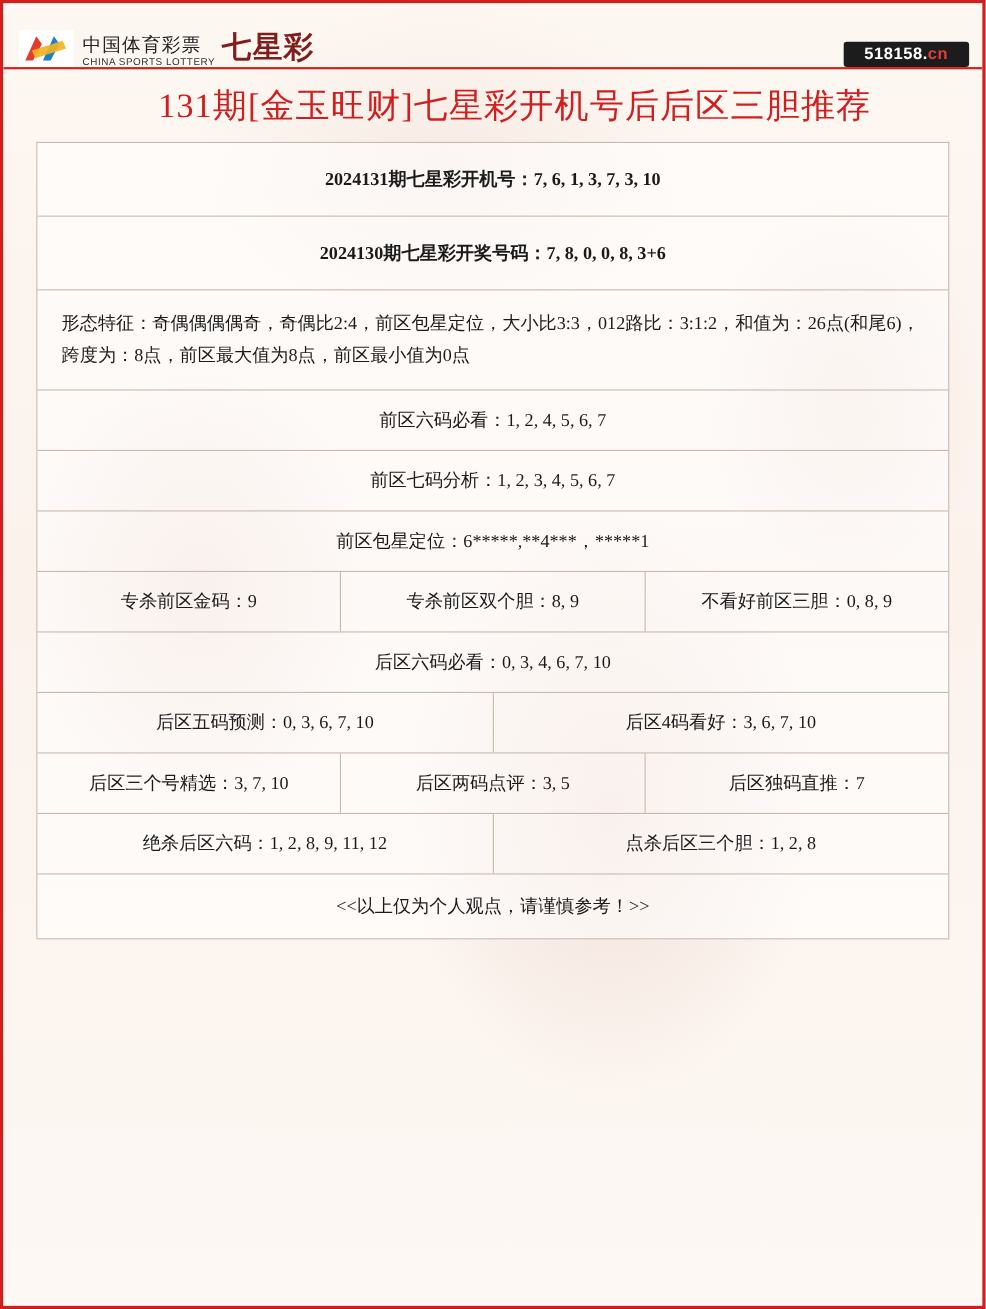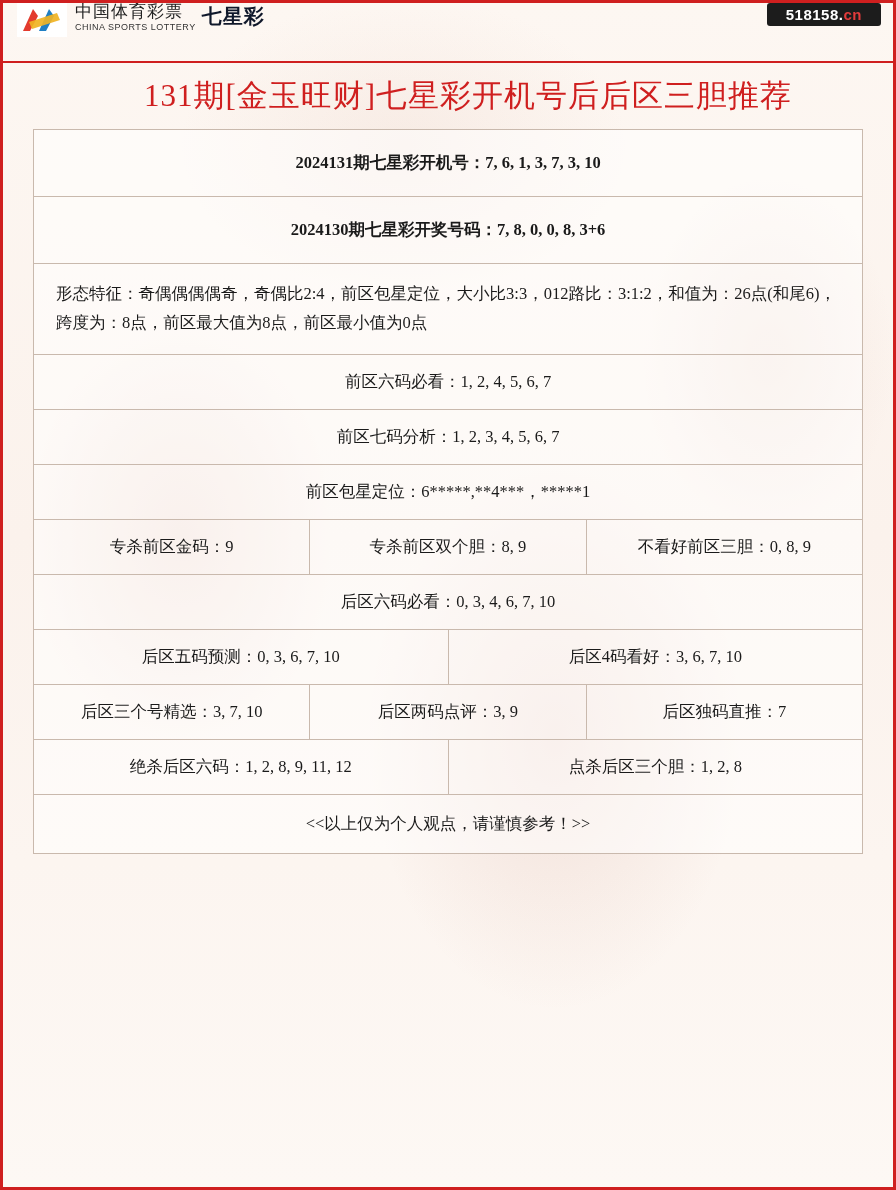--- a/index.html
+++ b/index.html
@@ -37,21 +37,21 @@
   }
   .content {
     position: relative;
     z-index: 2;
   }
 
   
   .header {
     height: 58px;
     display: flex;
-    align-items: flex-start;
+    align-items: flex-end;
     padding: 0 12px 0 14px;
     box-sizing: border-box;
   }
   .logo-mark {
     width: 50px;
     height: 34px;
     position: relative;
     flex: 0 0 auto;
     margin-right: 8px;
   }
@@ -69,22 +69,22 @@
     letter-spacing: 1px;
   }
   .logo-en {
     font-size: 9px;
     color: #333;
     font-family: "Liberation Sans", sans-serif;
     letter-spacing: 0.5px;
     margin-top: 2px;
   }
   .logo-brand {
-    font-size: 20px;
-    color: #0f172a;
+    font-size: 27px;
+    color: #7f1d1d;
     font-weight: bold;
     margin-left: 6px;
     font-family: "Liberation Serif", serif;
     letter-spacing: 1px;
   }
   .header-spacer { flex: 1 1 auto; }
   .site-badge {
     background: #1c1c1c;
     color: #ffffff;
     font-family: "Liberation Sans", sans-serif;
@@ -219,21 +219,21 @@
         <div class="cell full">后区六码必看：0, 3, 4, 6, 7, 10</div>
       </div>
 
       <div class="row">
         <div class="cell">后区五码预测：0, 3, 6, 7, 10</div>
         <div class="cell">后区4码看好：3, 6, 7, 10</div>
       </div>
 
       <div class="row">
         <div class="cell">后区三个号精选：3, 7, 10</div>
-        <div class="cell">后区两码点评：3, 9</div>
+        <div class="cell">后区两码点评：3, 5</div>
         <div class="cell">后区独码直推：7</div>
       </div>
 
       <div class="row">
         <div class="cell">绝杀后区六码：1, 2, 8, 9, 11, 12</div>
         <div class="cell">点杀后区三个胆：1, 2, 8</div>
       </div>
 
       <div class="row">
         <div class="cell full note">&lt;&lt;以上仅为个人观点，请谨慎参考！&gt;&gt;</div>

